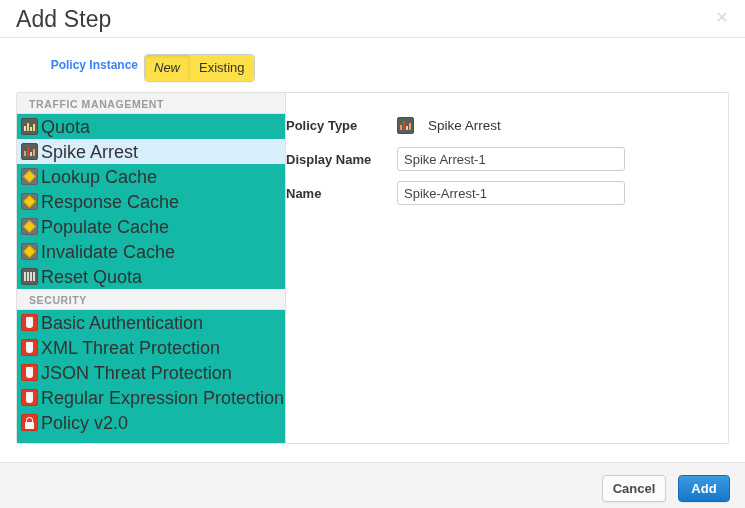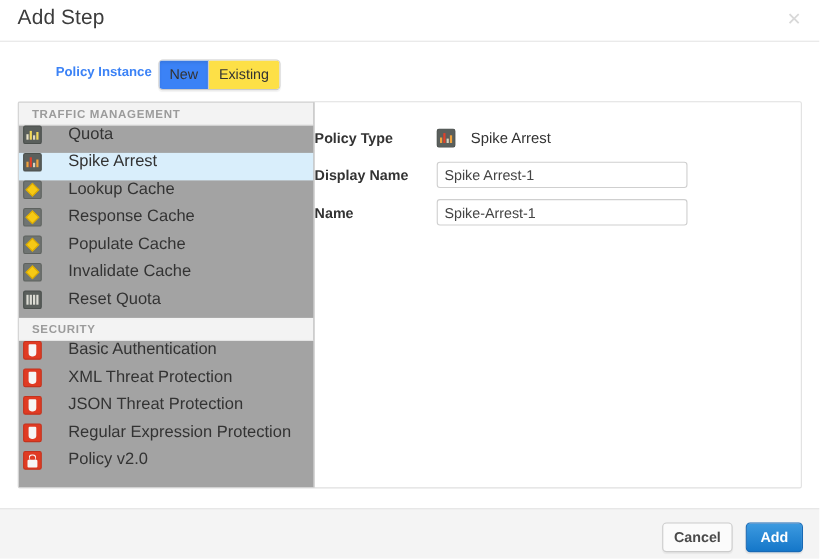--- a/index.html
+++ b/index.html
@@ -22,21 +22,21 @@
     left: 0; top: 0;
     width: 745px;
     height: 38px;
     border-bottom: 1px solid #e5e5e5;
     box-sizing: border-box;
     background: #ffffff;
   }
   .dialog-title {
     position: absolute;
     left: 16px; top: 6px;
-    font-size: 19px;
+    font-size: 23px;
     font-weight: 400;
     color: #3c3c3c;
     letter-spacing: 0.1px;
   }
   .close-icon {
     position: absolute;
     right: 13px; top: 8px;
     width: 20px; height: 20px;
     color: #d8d8d8;
     font-size: 16px;
@@ -77,22 +77,23 @@
     padding: 4px 9px 5px 9px;
     cursor: pointer;
     color: #333333;
     line-height: 17px;
     background: #fde047;
   }
   .btn-group > div.first {
     border-right: 1px solid #cccccc;
   }
   .btn-group > div.active {
-    background: #3b82f6;
+    background: #fde047;
     box-shadow: inset 0 2px 3px rgba(0,0,0,0.09);
+    font-style: italic;
   }
 
   
   .body-area {
     position: absolute;
     left: 16px; top: 92px;
     width: 713px;
     height: 352px;
     border: 1px solid #e0e0e0;
     border-radius: 2px;
@@ -101,43 +102,42 @@
     display: flex;
   }
 
   
   .policy-list {
     width: 269px;
     height: 100%;
     border-right: 1px solid #e0e0e0;
     box-sizing: border-box;
     overflow: hidden;
-    background: #a3a3a3;
+    background: #14b8a6;
   }
   .section-head {
     background: #f3f3f3;
     border-bottom: 1px solid #e4e4e4;
     font-size: 10.5px;
     font-weight: bold;
     color: #9b9b9b;
     letter-spacing: 0.6px;
     padding: 5px 0 4px 12px;
     height: 21px;
     box-sizing: border-box;
     line-height: 12px;
   }
   .policy-item {
     height: 25px;
     display: flex;
-    align-items: flex-start;
+    align-items: center;
     padding-left: 4px;
     cursor: pointer;
-    font-size: 15px;
+    font-size: 18px;
     color: #333333;
-    gap: 21px;
   }
   .policy-item.selected {
     background: #d9eefb;
   }
   .policy-item .label {
     margin-left: 3px;
     line-height: 16px;
   }
 
   

